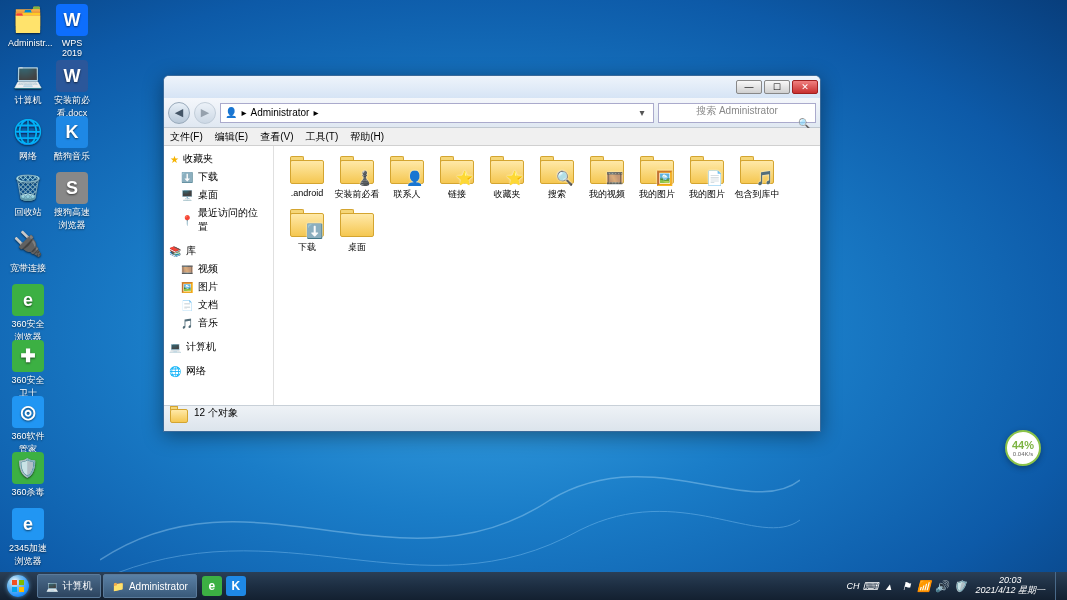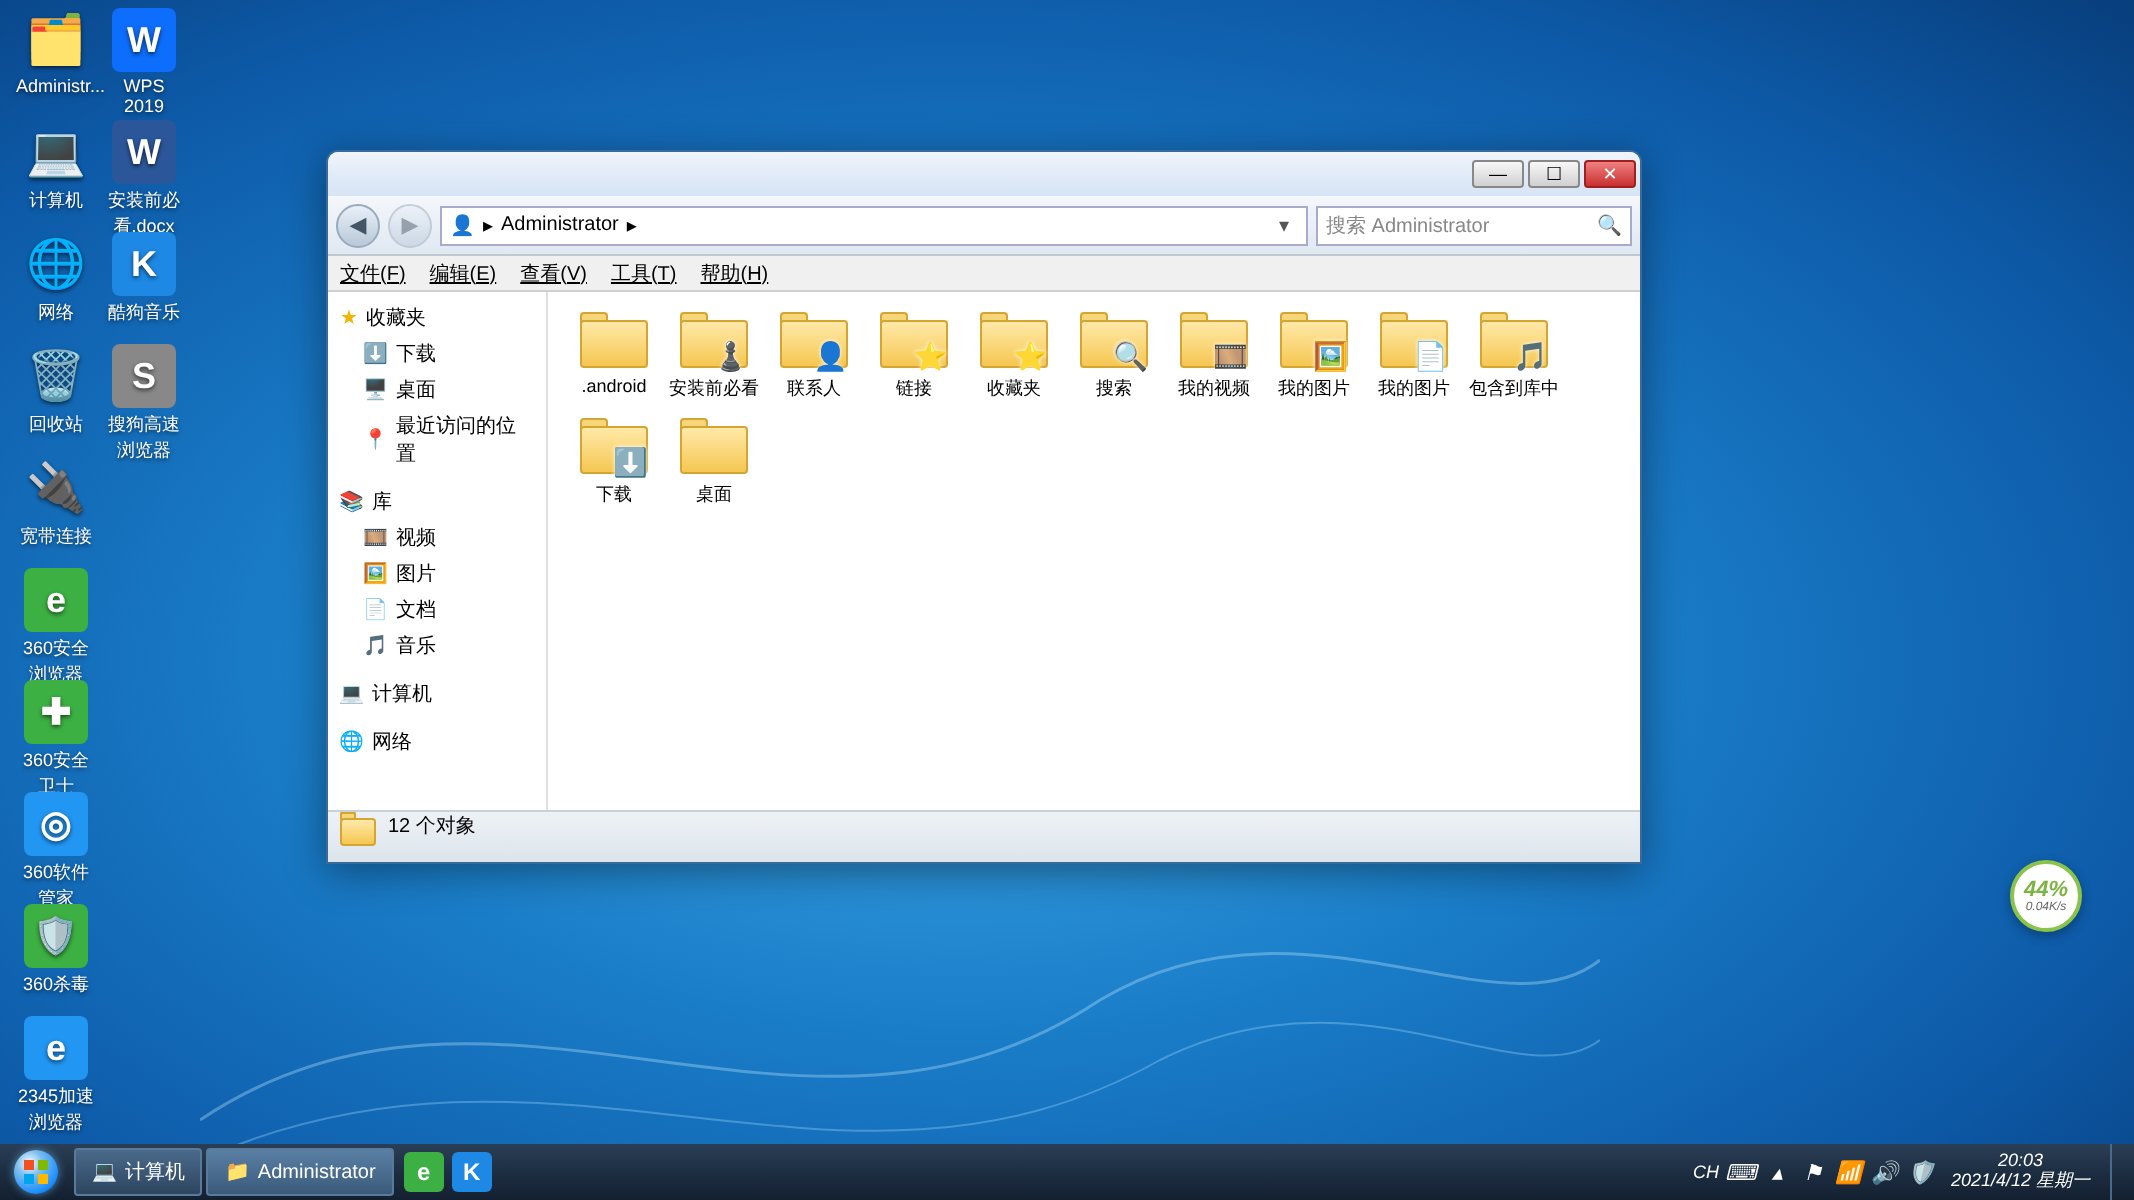--- a/index.html
+++ b/index.html
@@ -38,25 +38,25 @@
 .winbtn.close { background:linear-gradient(to bottom,#f08080,#c83030); color:#fff; border-color:#a02020; }
 .navbar { height:30px; background:linear-gradient(to bottom,#f4f7fb,#e0e8f2);
   display:flex; align-items:center; padding:0 4px; gap:4px; border-bottom:1px solid #c0c8d0; }
 .navbtn { width:22px; height:22px; border-radius:50%; background:linear-gradient(to bottom,#e8f0f8,#b8c8d8);
   border:1px solid #9ab; display:flex; align-items:center; justify-content:center; font-size:11px; cursor:pointer; color:#456; }
 .navbtn.fwd { opacity:.5; }
 .breadcrumb { flex:1; height:20px; background:#fff; border:1px solid #aac; display:flex; align-items:center;
   padding:0 4px; font-size:10px; gap:4px; }
 .bc-drop { width:14px; display:flex; justify-content:center; cursor:pointer; color:#555; }
 .searchbox { width:158px; height:20px; background:#fff; border:1px solid #aac; display:flex; align-items:center;
-  padding:0 4px; font-size:10px; color:#888; }
+  padding:0 4px; font-size:10px; color:#888;flex-direction:column; }
 .searchbox .mag { margin-left:auto; color:#4a7ab0; cursor:pointer; }
 .menubar { height:18px; background:#f0f0f0; display:flex; align-items:center; padding:0 6px; gap:12px;
   font-size:10px; border-bottom:1px solid #d0d0d0; }
-.menubar span { cursor:pointer;text-decoration:underline; }
+.menubar span { cursor:pointer; }
 .toolbar { height:26px; background:linear-gradient(to bottom,#f4f7fb,#e4ecf4);
   display:flex; align-items:center; padding:0 6px; gap:12px; font-size:10px; border-bottom:1px solid #c8d0d8; }
 .toolbar .tb { cursor:pointer; display:flex; align-items:center; gap:2px; }
 .toolbar .tb .dd { font-size:7px; color:#555; }
 .toolbar .right { margin-left:auto; display:flex; gap:8px; }
 .toolbar .right .ric { width:14px; height:14px; cursor:pointer; display:flex; align-items:center; justify-content:center; font-size:11px; }
 .body { flex:1; display:flex; background:#fff; }
 .sidebar { width:110px; background:#fff; border-right:1px solid #e0e0e0; padding:4px 0; font-size:10px;
   overflow:hidden; }
 .sb-group { margin-bottom:6px; }
@@ -75,21 +75,21 @@
 .statusbar { height:26px; background:linear-gradient(to bottom,#eef2f6,#dce4ec);
   display:flex; align-items:flex-start; padding:0 6px; gap:6px; font-size:10px; border-top:1px solid #c8d0d8; }
 .statusbar .sic { width:18px; height:18px; position:relative; }
 .statusbar .sic .body { position:absolute; left:0; top:3px; width:18px; height:14px;
   background:linear-gradient(to bottom,#ffe9a8,#f5c751); border-radius:2px; border:1px solid #d4a530; }
 .statusbar .sic .tab { position:absolute; left:0; top:0; width:8px; height:4px;
   background:#f5d678; border-radius:1px 1px 0 0; border:1px solid #d4a530; border-bottom:none; }
 
 .gadget { position:absolute; right:26px; top:430px; width:36px; height:36px; border-radius:50%;
   background:#fff; border:2px solid #8bc34a; display:flex; flex-direction:column; align-items:center; justify-content:center;
-  font-size:10px; color:#666; box-shadow:0 2px 6px rgba(0,0,0,.3); cursor:pointer;font-style:italic; }
+  font-size:10px; color:#666; box-shadow:0 2px 6px rgba(0,0,0,.3); cursor:pointer; }
 .gadget .pct { color:#7cb342; font-weight:bold; font-size:11px; }
 .gadget .sub { font-size:6px; } 
 </style>
 </head>
 <body>
 
 <div class="wallpaper-swirl">
 <svg viewBox="0 0 700 180">
       <path d="M0,140 C150,40 300,180 450,80 C550,20 650,100 700,60" stroke="#bfe8ff" stroke-width="1.5" fill="none"></path>
       <path d="M0,160 C180,80 320,200 480,110 C580,60 660,130 700,100" stroke="#9fd8ff" stroke-width="1" fill="none"></path>

